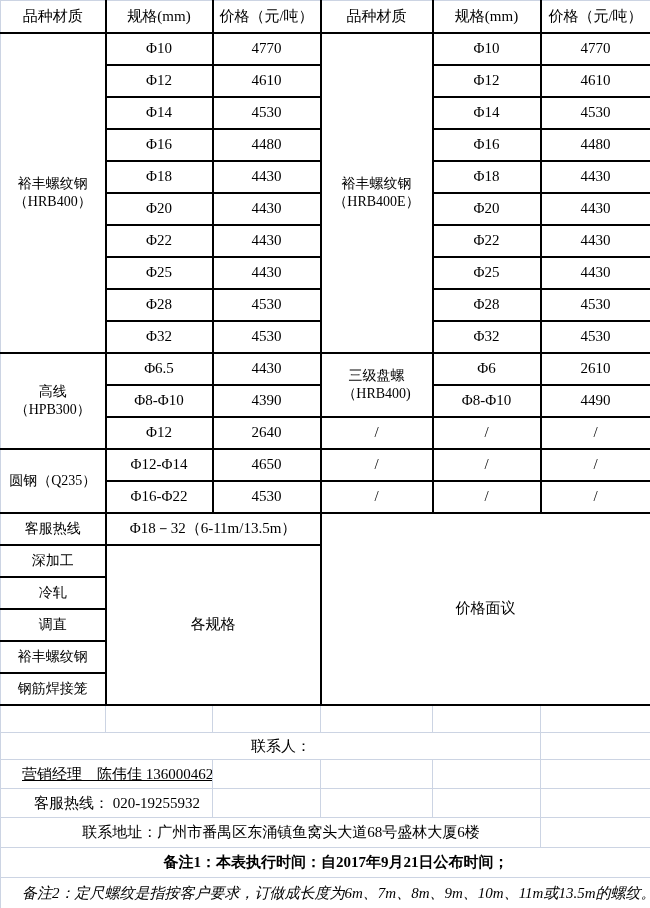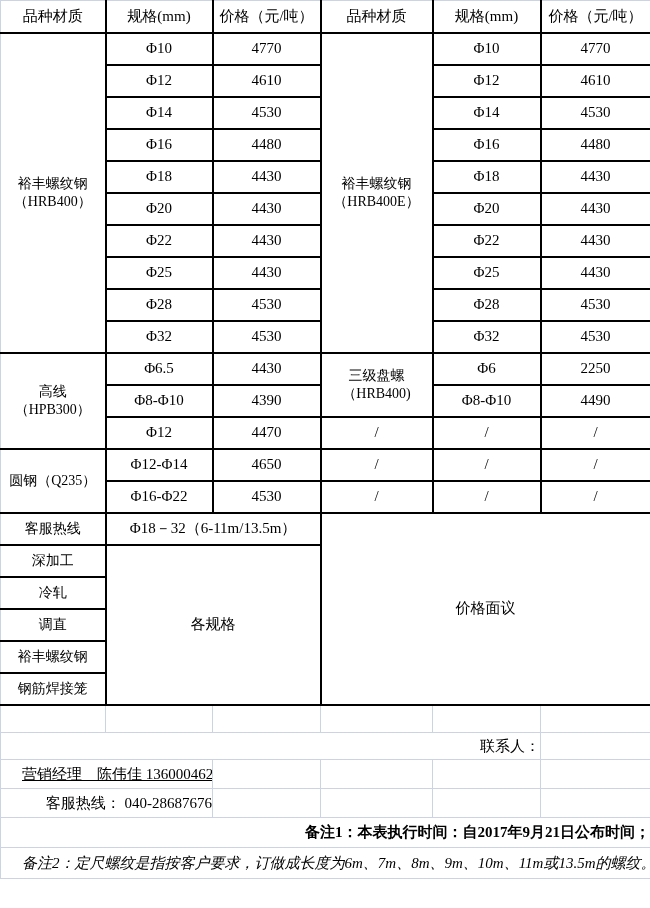--- a/index.html
+++ b/index.html
@@ -24,21 +24,21 @@
   }
   #price-table tr { height:32px; }
   #price-table .mat { font-size:14px; }
   #price-table .edge-t { border-top:1px solid #ccd4e3; }
   #price-table .edge-l { border-left:1px solid #ccd4e3; }
 
   
   #contact-table td {
     border:1px solid #ccd4e3;
     font-size:15px;
-    text-align:right;
+    text-align:center;
     vertical-align:middle;
     padding:0 0 0 21px;
     white-space:nowrap;
     overflow:hidden;
   }
   #contact-table tr.first td { border-top:none; }
 </style>
 </head>
 <body>
 
@@ -123,31 +123,31 @@
           <td>4530</td>
           <td>Φ32</td>
           <td>4530</td>
         </tr>
         <tr>
           <td class="mat edge-l" rowspan="3">高线（HPB300）</td>
           <td>Φ6.5</td>
           <td>4430</td>
           <td class="mat" rowspan="2">三级盘螺（HRB400)</td>
           <td>Φ6</td>
-          <td>2250</td>
+          <td>2610</td>
         </tr>
         <tr>
           <td>Φ8-Φ10</td>
           <td>4390</td>
           <td>Φ8-Φ10</td>
           <td>4490</td>
         </tr>
         <tr>
           <td>Φ12</td>
-          <td>4470</td>
+          <td>2640</td>
           <td>/</td>
           <td>/</td>
           <td>/</td>
         </tr>
         <tr>
           <td class="mat edge-l" rowspan="2">圆钢（Q235）</td>
           <td>Φ12-Φ14</td>
           <td>4650</td>
           <td>/</td>
           <td>/</td>
@@ -207,24 +207,28 @@
           <td colspan="1"></td>
         </tr>
         <tr style="height: 29px; text-decoration: underline;">
           <td colspan="2">营销经理　陈伟佳 13600046238</td>
           <td colspan="1"></td>
           <td colspan="1"></td>
           <td colspan="1"></td>
           <td colspan="1"></td>
         </tr>
         <tr style="height: 29px;">
-          <td colspan="2">客服热线： 040-28687676</td>
-          <td colspan="1"></td>
-          <td colspan="1"></td>
-          <td colspan="1"></td>
+          <td colspan="2">客服热线： 020-19255932</td>
+          <td colspan="1"></td>
+          <td colspan="1"></td>
+          <td colspan="1"></td>
+          <td colspan="1"></td>
+        </tr>
+        <tr style="height: 30px;">
+          <td colspan="5">联系地址：广州市番禺区东涌镇鱼窝头大道68号盛林大厦6楼</td>
           <td colspan="1"></td>
         </tr>
         <tr style="height: 30px; font-weight: bold;">
           <td colspan="6">备注1：本表执行时间：自2017年9月21日公布时间；</td>
         </tr>
         <tr style="height: 31px; font-style: italic;">
           <td colspan="6">备注2：定尺螺纹是指按客户要求，订做成长度为6m、7m、8m、9m、10m、11m或13.5m的螺纹。</td>
         </tr>
       </tbody>
   </table>

